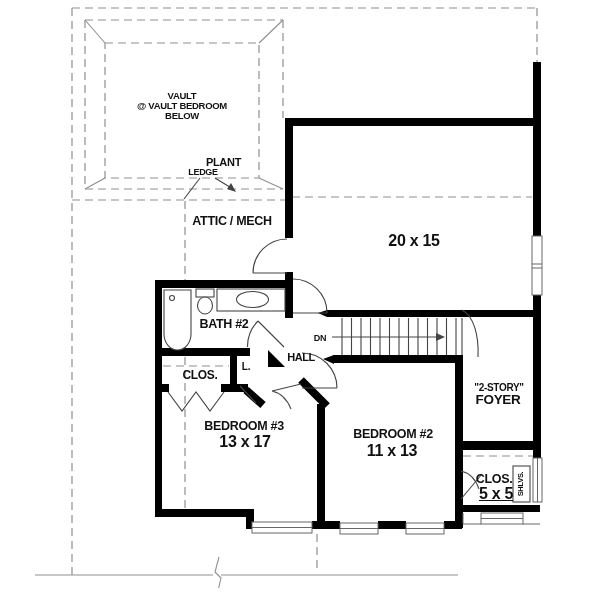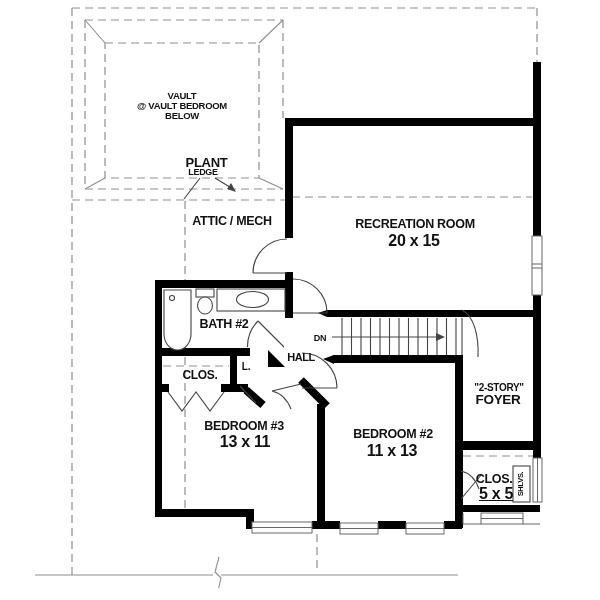--- a/index.html
+++ b/index.html
@@ -123,38 +123,37 @@
 
   <g>
     <rect x="513" y="466" width="17" height="36" fill="#fff" stroke="#555" stroke-width="1.2"></rect>
   </g>
 </svg>
 
 <div class="lbl" style="left:182px;top:96px;font-size:9.5px;">VAULT</div>
 <div class="lbl" style="left:182px;top:106px;font-size:9.5px;">@ VAULT BEDROOM</div>
 <div class="lbl" style="left:182px;top:116px;font-size:9.5px;">BELOW</div>
 
-<div class="lbl" style="left:203px;top:162px;font-size:13px;padding-left:7px;">PLANT</div>
+<div class="lbl" style="left:220px;top:162px;font-size:11px;padding-left:7px;">PLANT</div>
 <div class="lbl" style="left:203px;top:172px;font-size:9px;">LEDGE</div>
 
 <div class="lbl" style="left:232px;top:221px;font-size:12.5px;">ATTIC / MECH</div>
 
-<div class="lbl" style="left:415px;top:224px;font-size:12.5px;">RECREATION ROOM</div>
 <div class="lbl" style="left:414px;top:241px;font-size:16px;">20 x 15</div>
 
 <div class="lbl" style="left:224px;top:324px;font-size:12.5px;text-align:right;">BATH #2</div>
 
 <div class="lbl" style="left:200px;top:375px;font-size:12px;">CLOS.</div>
 <div class="lbl" style="left:246px;top:367px;font-size:10px;">L.</div>
 
 <div class="lbl" style="left:301px;top:357px;font-size:11px;letter-spacing:-0.5px;">HALL</div>
 <div class="lbl" style="left:320px;top:338px;font-size:9px;">DN</div>
 
 <div class="lbl" style="left:244px;top:426px;font-size:12.5px;">BEDROOM #3</div>
-<div class="lbl" style="left:245px;top:442px;font-size:16px;">13 x 11</div>
+<div class="lbl" style="left:245px;top:442px;font-size:16px;">13 x 17</div>
 
 <div class="lbl" style="left:393px;top:434px;font-size:12.5px;">BEDROOM #2</div>
 <div class="lbl" style="left:392px;top:451px;font-size:16px;">11 x 13</div>
 
 <div class="lbl" style="left:499px;top:388px;font-size:10px;">"2-STORY"</div>
 <div class="lbl" style="left:498px;top:400px;font-size:13.5px;">FOYER</div>
 
 <div class="lbl" style="left:494px;top:479px;font-size:12.5px;">CLOS.</div>
 <div class="lbl" style="left:496px;top:494px;font-size:16px;text-decoration:underline;">5 x 5</div>
 

